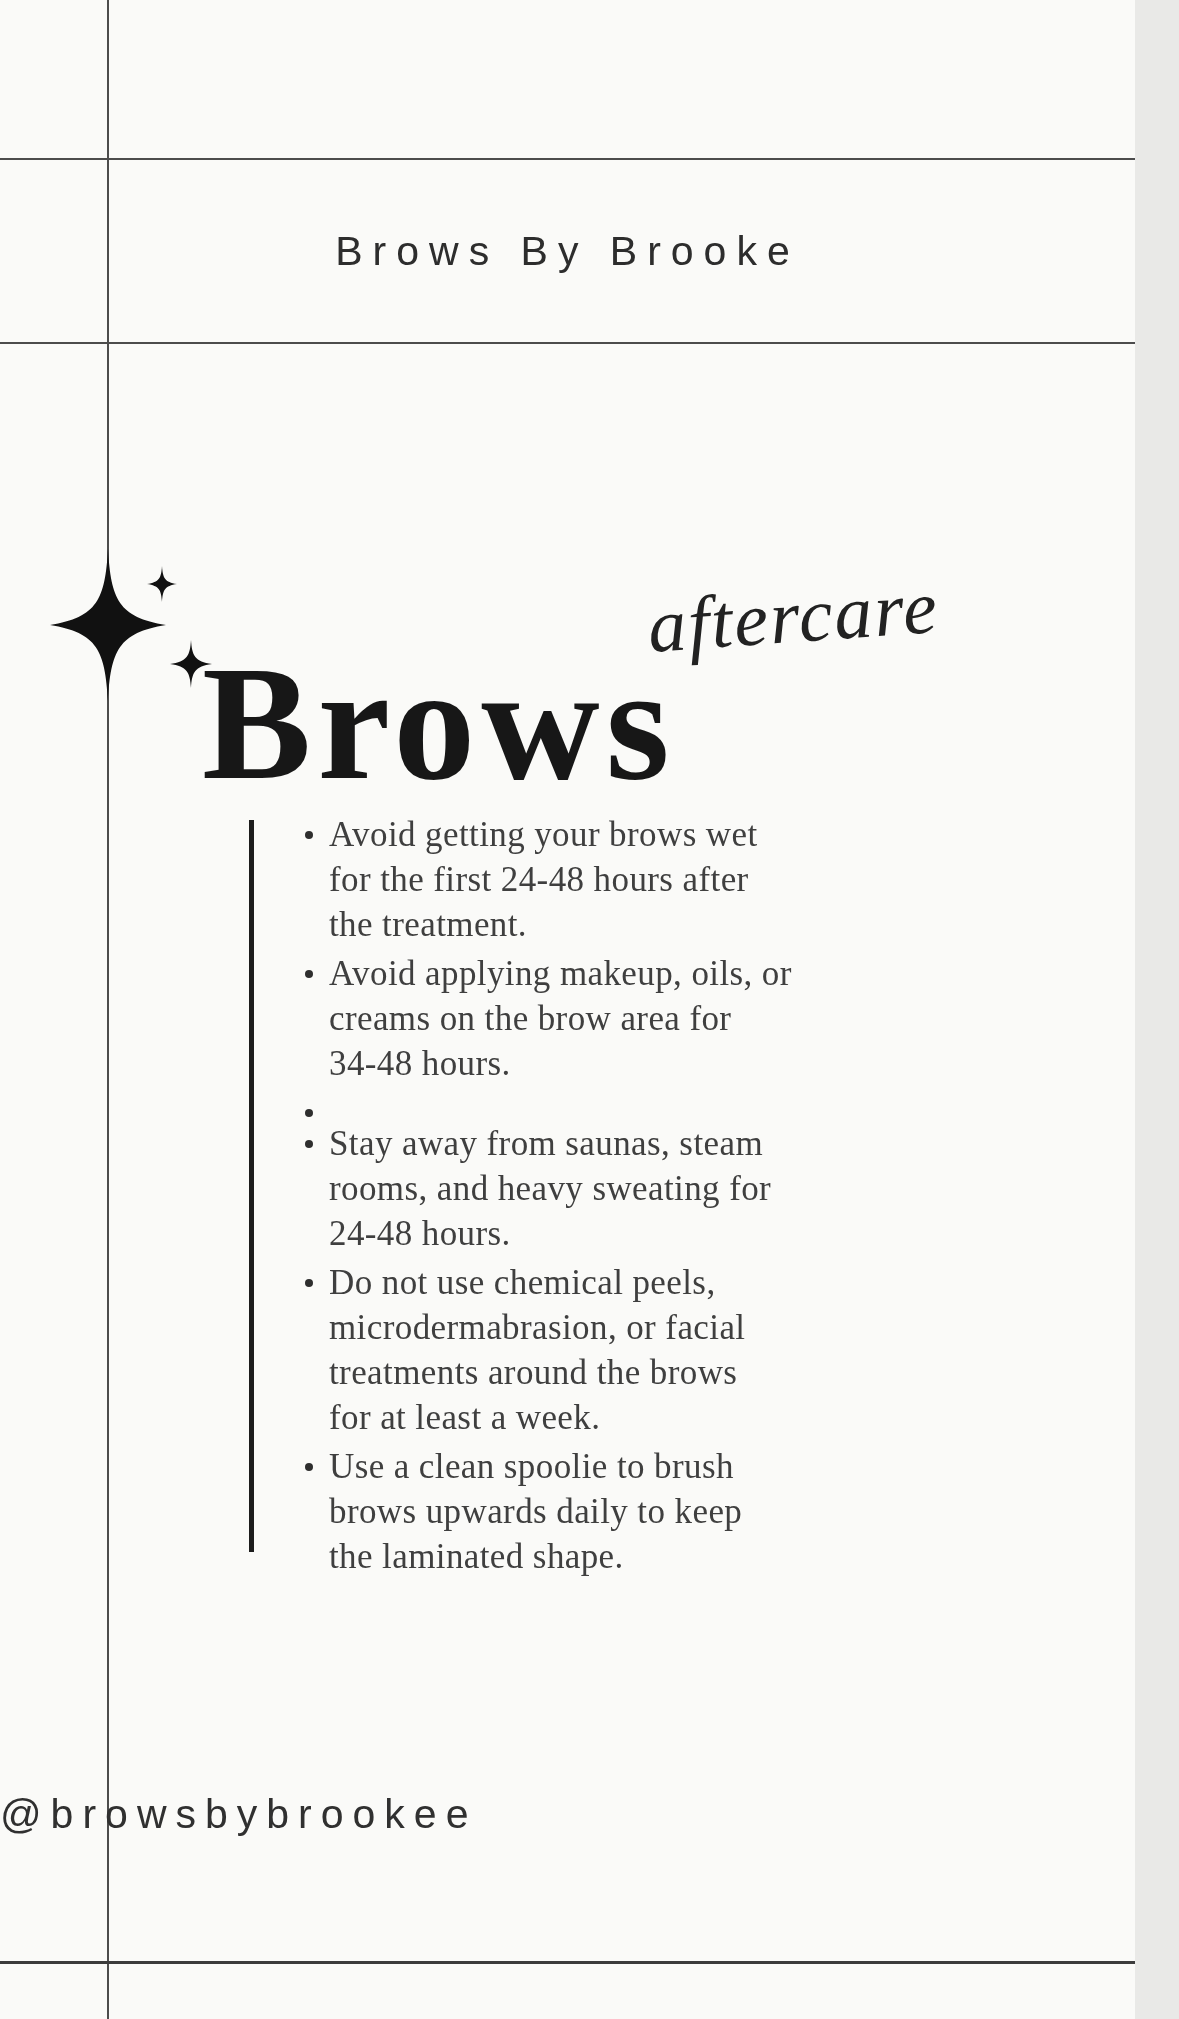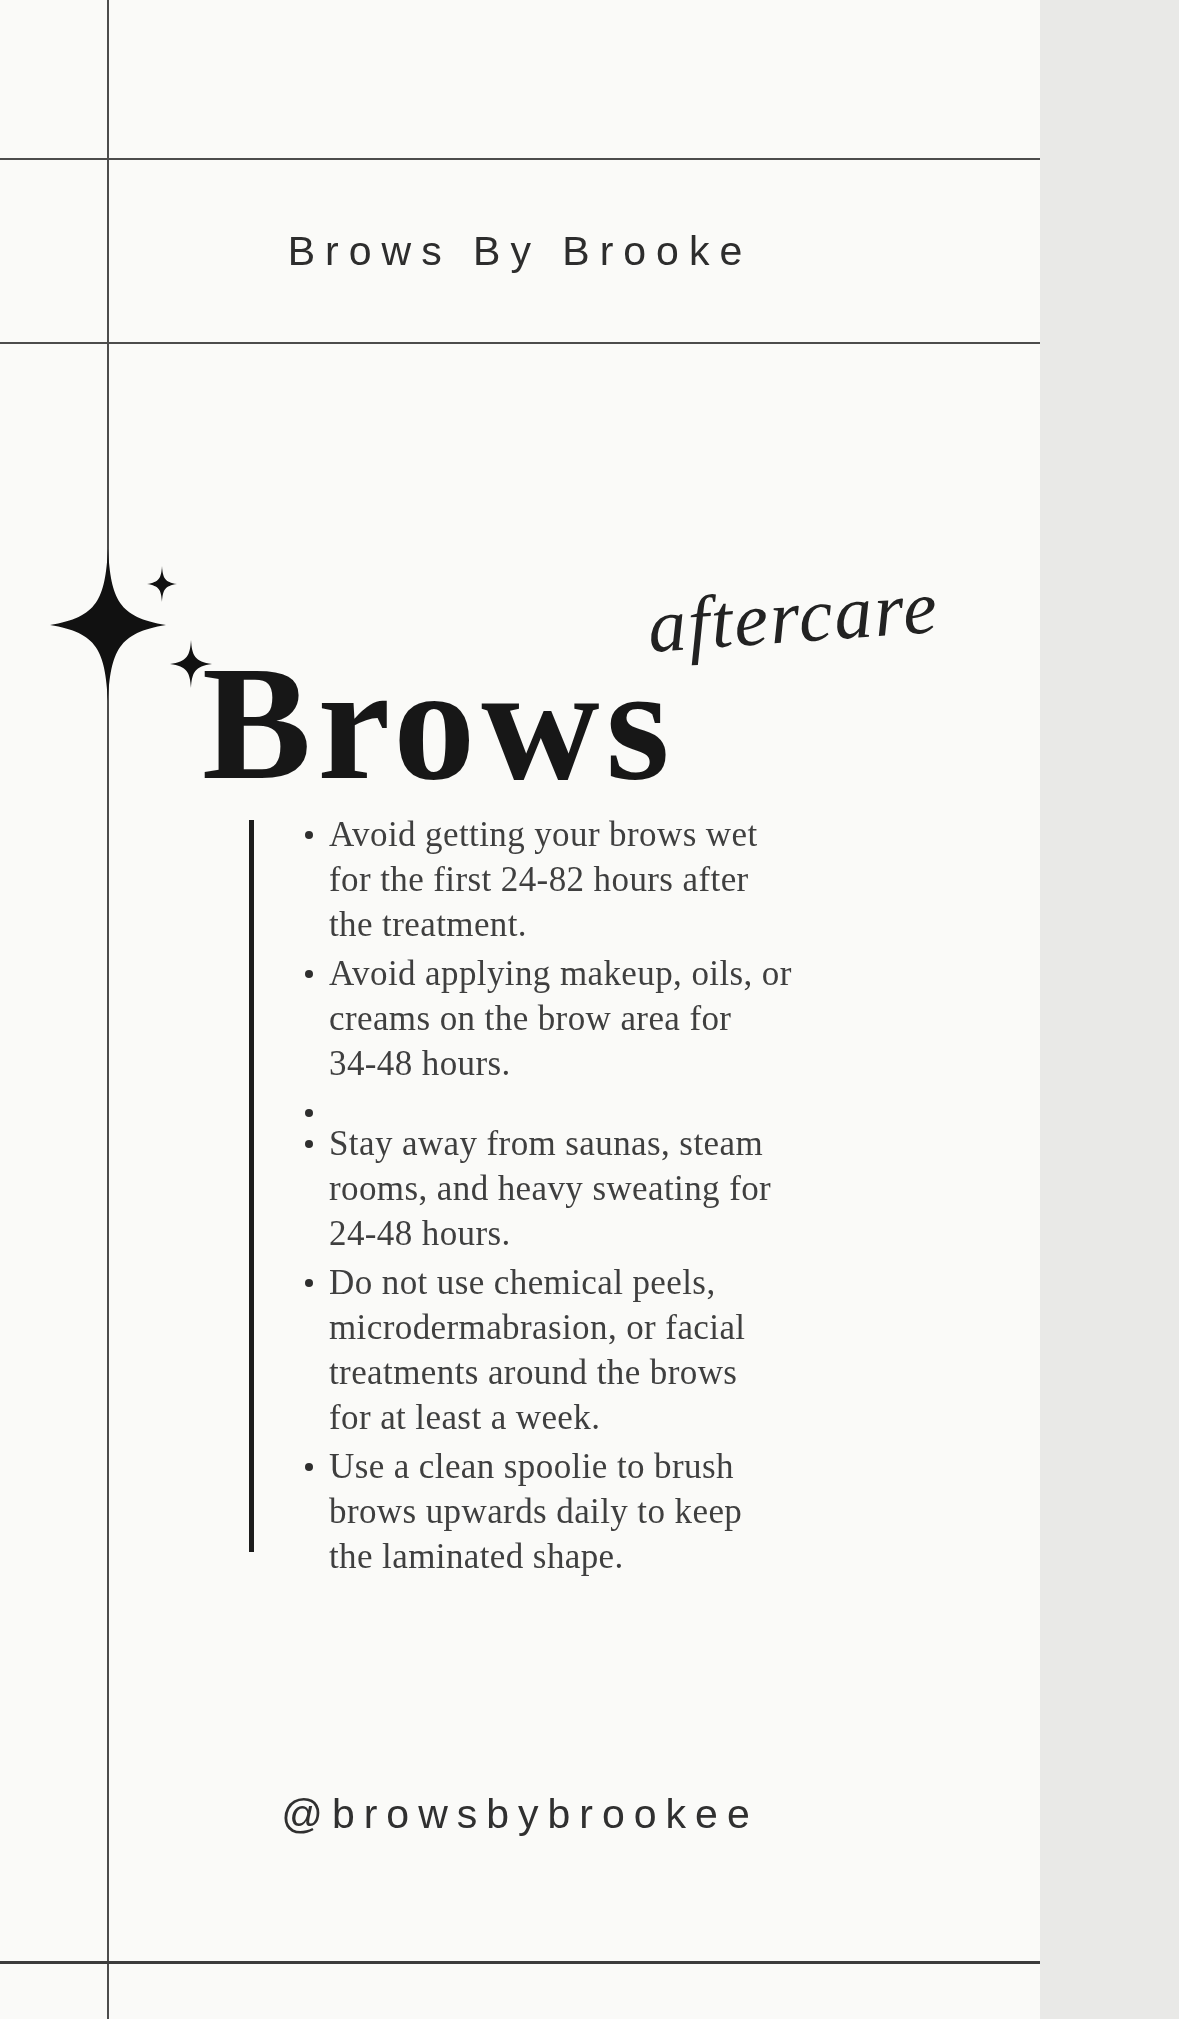--- a/index.html
+++ b/index.html
@@ -3,21 +3,21 @@
 <meta charset="utf-8">
 <style>
   html, body { margin: 0; padding: 0; }
   body {
     width: 1179px; height: 2019px;
     font-family: "Liberation Sans", sans-serif;
     background: #e9e9e7;
   }
   .page {
     position: relative;
-    width: 1040px; height: 2019px;
+    width: 1135px; height: 2019px;
     background: var(--background, #fafaf8);
     overflow: hidden;
   }
 
   
   .vline {
     position: absolute; top: 0; bottom: 0; left: 107px; width: 2px;
     background: var(--frame-line, #4c4c4c);
   }
   .hline {
@@ -87,21 +87,21 @@
     font-family: "Liberation Serif", serif;
     font-size: 35px; line-height: 45px;
     letter-spacing: 0.4px;
     color: var(--body-text, #3f3f3f);
     white-space: pre-line;
   }
 
   
   .handle {
     position: absolute; top: 1792px; left: 0; right: 0;
-    text-align: center;
+    text-align: left;
     font-size: 41px; line-height: 44px;
     letter-spacing: 9px;
     color: var(--handle-text, #303030);
   }
 </style>
 </head>
 <body>
 
 <div class="page">
 
@@ -125,21 +125,21 @@
   <h1 class="title-word">Brows</h1>
   <div class="title-script">aftercare</div>
 
   <div class="accent-bar"></div>
 
   <ul class="bullets">
 
       <li class="bullet">
         <span class="dot"></span>
         <span class="bullet-text">Avoid getting your brows wet
-for the first 24-82 hours after
+for the first 24-48 hours after
 the treatment.</span>
       </li>
 
       <li class="bullet">
         <span class="dot"></span>
         <span class="bullet-text">Avoid applying makeup, oils, or
 creams on the brow area for
 34-48 hours.</span>
       </li>
 

